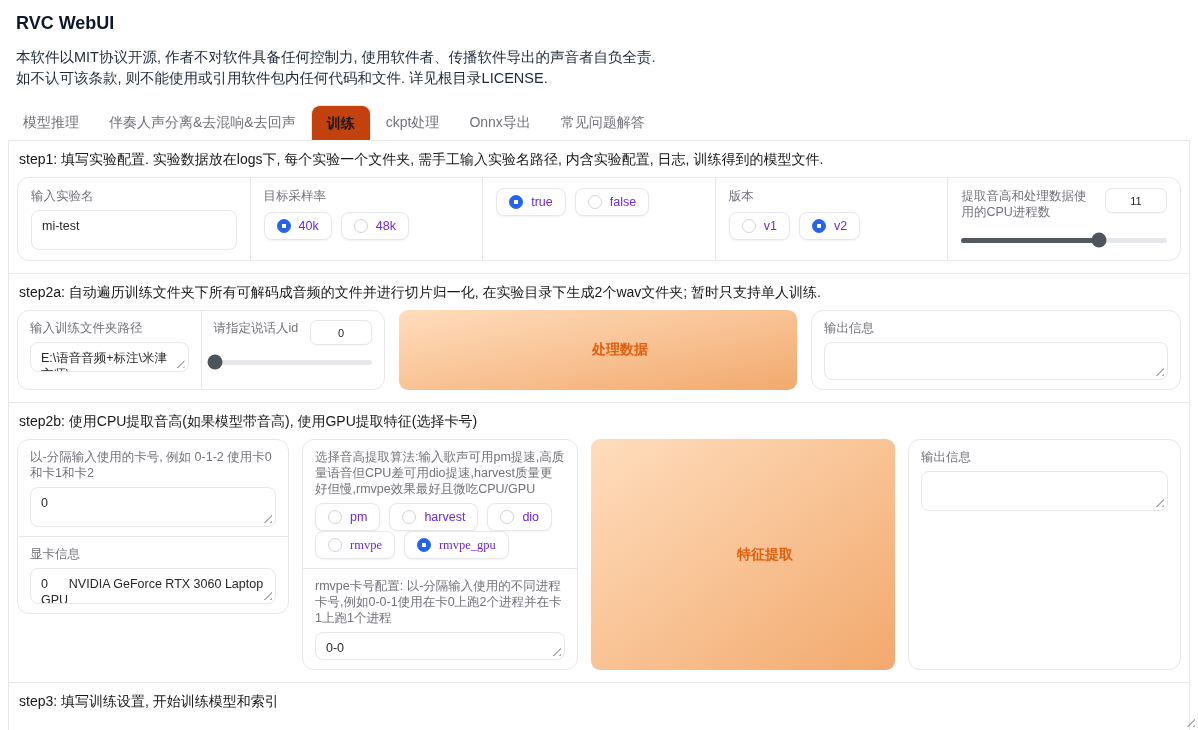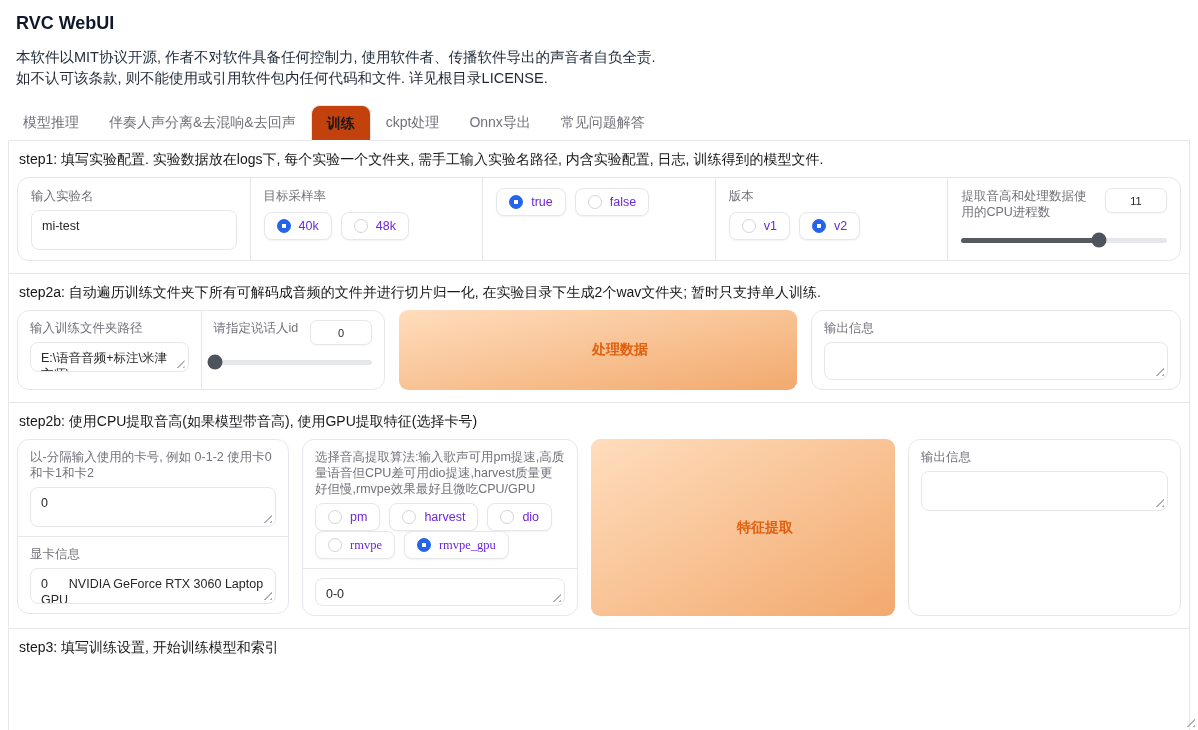--- a/index.html
+++ b/index.html
@@ -232,20 +232,21 @@
                 <span class="rdot"></span>
                 <span>rmvpe</span>
               </div>
               <div class="pill sel">
                 <span class="rdot"></span>
                 <span>rmvpe_gpu</span>
               </div>
             </div>
           </div>
           <div class="block">
+            <div class="label">rmvpe卡号配置: 以-分隔输入使用的不同进程卡号,例如0-0-1使用在卡0上跑2个进程并在卡1上跑1个进程</div>
             <div class="ta h34">0-0<span class="grip"></span></div>
           </div>
         </div>
 
         <button class="btn-primary">特征提取</button>
 
         <div class="panel outB">
           <div class="label">输出信息</div>
           <div class="ta h40"><span class="grip"></span></div>
         </div>

